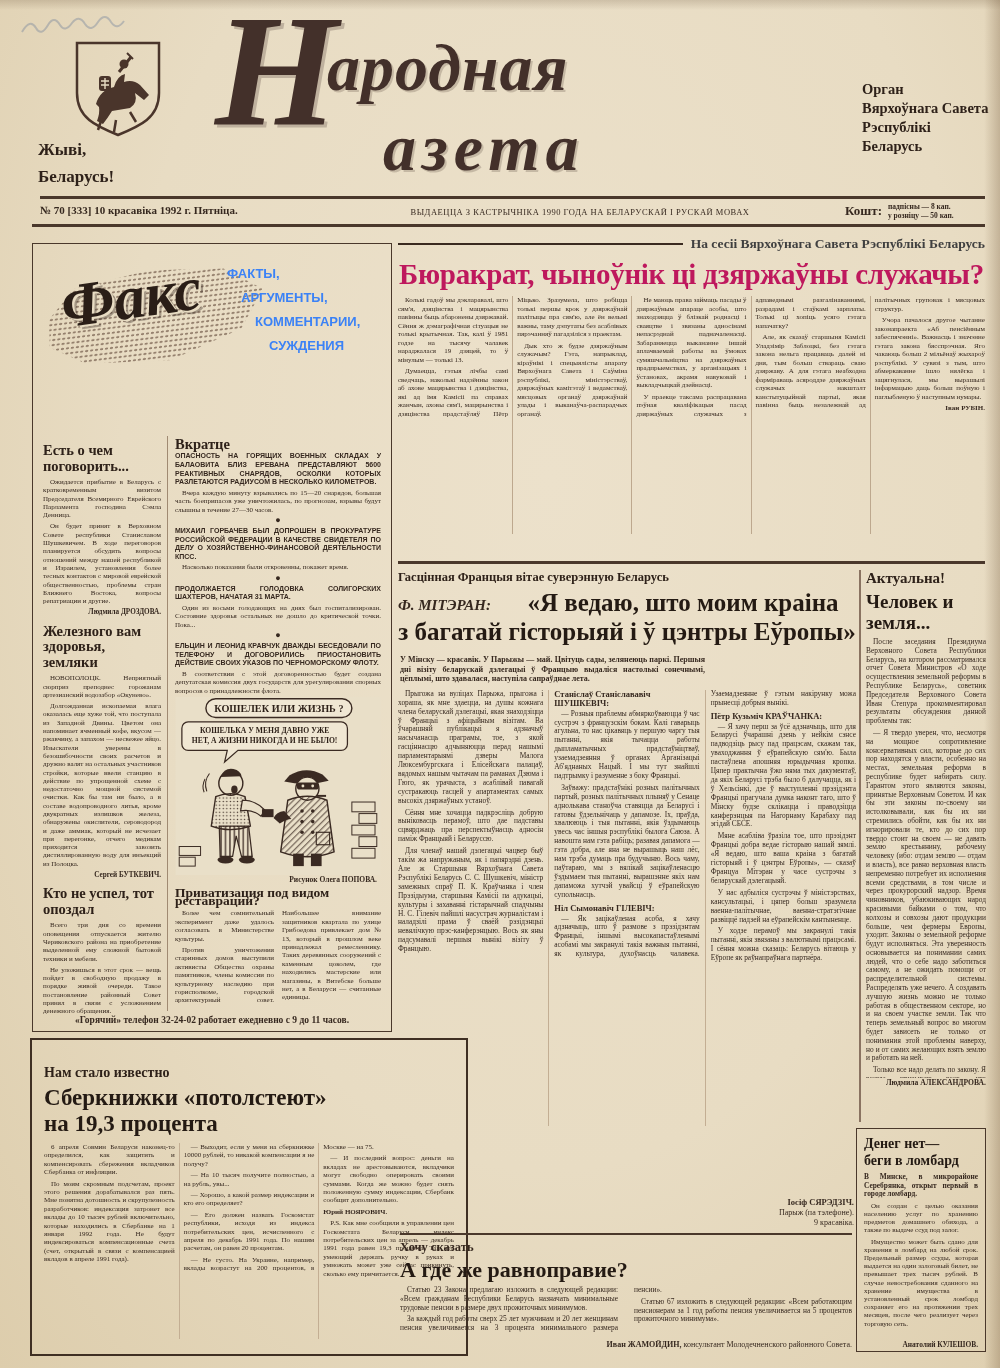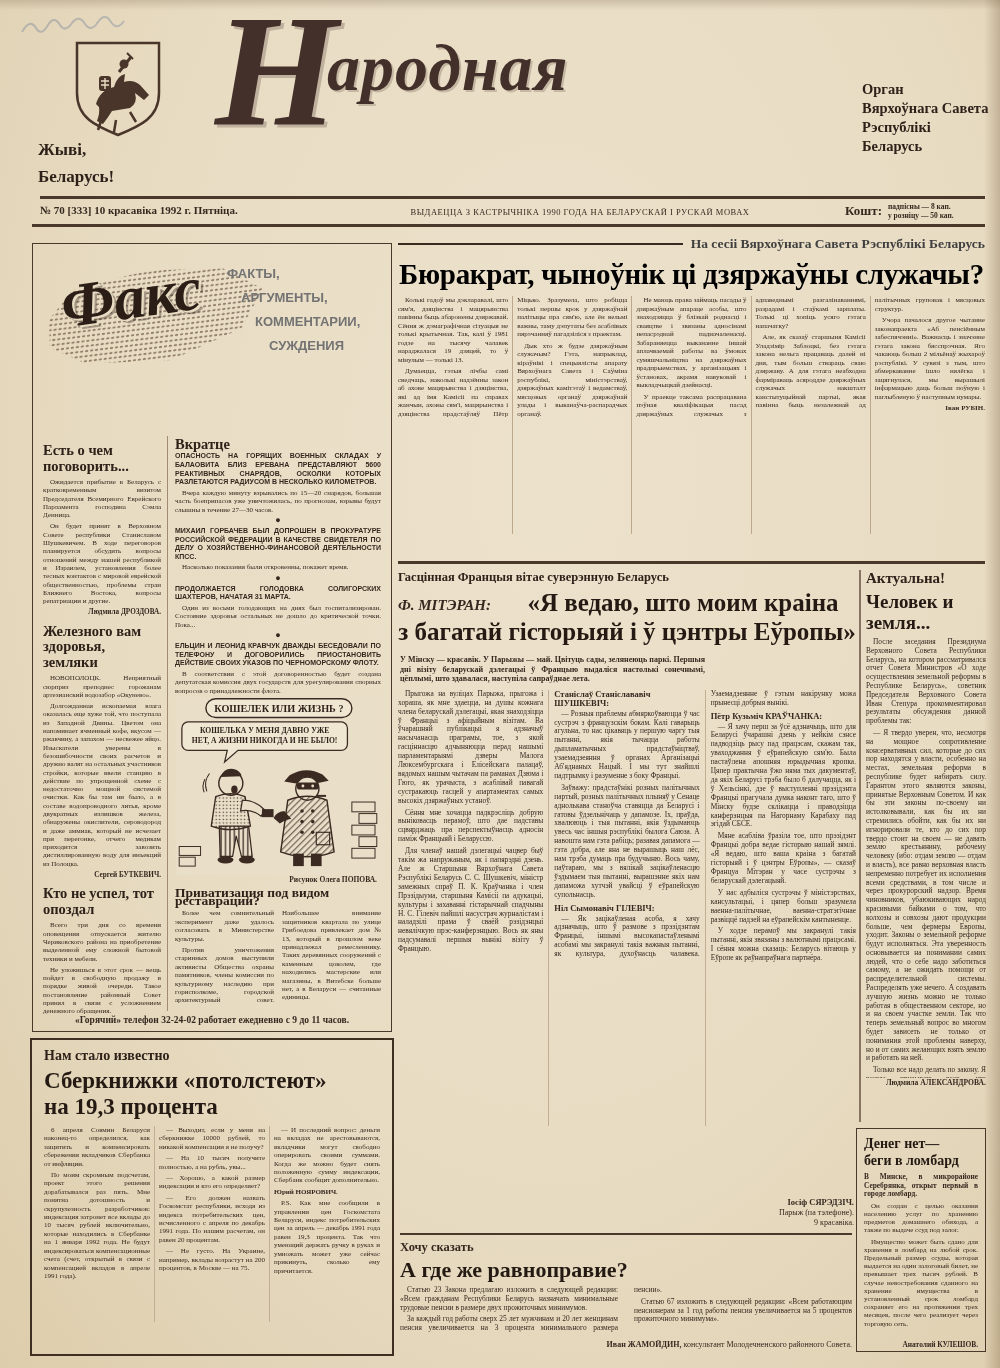--- a/index.html
+++ b/index.html
@@ -38,42 +38,42 @@
   .sign{text-align:right;font-weight:bold;text-indent:0;}
   .byline{font-weight:bold;text-indent:0;}
   
   .faks-box{left:32px;top:243px;width:358px;height:787px;border:1.5px solid #4a382b;}
   .faks-halo{position:absolute;left:14px;top:26px;width:215px;height:92px;
     transform:rotate(-7deg) skewX(-14deg);
     background-image:radial-gradient(#7a6352 1.1px,transparent 1.3px);background-size:5px 5px;
     clip-path:polygon(0 40%,10% 10%,45% 0,80% 8%,100% 35%,92% 75%,60% 100%,20% 92%,2% 70%);opacity:.75;}
   .faks-logo{position:absolute;left:28px;top:18px;font-size:62px;font-style:italic;font-weight:bold;
     transform:rotate(-8deg);color:#2a1e17;text-shadow:2px 2px 0 #e8dcc3,4px 4px 0 rgba(42,30,23,.35);}
-  .faks-tagline{position:absolute;right:14px;top:22px;width:150px;font-size:13px;font-weight:bold;color:#737373;}
+  .faks-tagline{position:absolute;right:14px;top:22px;width:150px;font-size:13px;font-weight:bold;color:#3b82f6;}
   .faks-tagline div{margin-bottom:9px;}
   .fcol-rule{position:absolute;left:134px;top:192px;width:1px;height:575px;background:#a08a72;}
   .fleft{position:absolute;left:10px;top:192px;width:118px;height:578px;overflow:hidden;font-size:7px;line-height:8.3px;}
   .fleft h3{font-size:14.5px;line-height:15.5px;margin:7px 0 4px 0;color:#2e2119;}
   .fleft .sign,.fright .sign{font-size:7.2px;}
   .fright{position:absolute;left:142px;top:192px;width:206px;height:578px;overflow:hidden;font-size:7px;line-height:8.4px;}
   .fright h3{font-size:14.5px;margin:4px 0 4px 0;color:#2e2119;}
   .vk-head{font-family:"Liberation Sans","DejaVu Sans",sans-serif;font-size:7px;line-height:8.6px;
     font-weight:bold;text-align:justify;margin-bottom:2px;}
   .vk-body{margin-bottom:2px;}
   .vk-dot{text-align:center;font-size:9px;line-height:9px;margin:2px 0;}
   .cartoon-credit{text-align:right;font-size:7.5px;font-weight:bold;margin:1px 4px 2px 0;}
   .mini-cols{column-count:2;column-gap:8px;}
   .hotline{position:absolute;left:0;bottom:6px;width:100%;text-align:center;font-size:9.5px;font-weight:bold;}
   
   .session{left:398px;top:236px;width:587px;height:324px;}
   .kicker-row{display:flex;align-items:center;gap:8px;}
   .kicker-row .kline{flex:1;border-top:2px solid #3a2a20;height:0;}
   .kicker-row span{font-size:13.5px;font-weight:bold;white-space:nowrap;color:#404040;}
   .session h1{margin:6px 0 2px 0;font-size:29px;line-height:32px;text-align:center;
-    letter-spacing:-.3px;color:#000000;}
+    letter-spacing:-.3px;color:#be185d;}
   .cols5{margin-top:6px;height:238px;overflow:hidden;column-count:5;column-gap:9px;
     column-rule:1px solid #bda88e;font-size:7px;line-height:8.5px;}
   .hrule{background:#4a382b;height:2.5px;}
   
   .france{left:398px;top:570px;width:458px;height:658px;}
   .france .kicker{font-size:12.5px;font-weight:bold;color:#2e2119;}
   .fr-headrow{display:flex;margin-top:4px;}
   .fr-speaker{width:112px;font-size:15px;font-weight:bold;font-style:italic;padding-top:8px;}
   .fr-h1{flex:1;font-size:25px;line-height:28px;font-weight:bold;text-align:center;color:#241a13;}
   .fr-h2{font-size:25px;line-height:30px;font-weight:bold;text-align:center;color:#241a13;}
@@ -87,21 +87,21 @@
   .aktualna{left:866px;top:570px;width:120px;height:552px;}
   .aktualna .kicker{font-size:15px;font-weight:bold;color:#2e2119;}
   .aktualna h2{margin:4px 0 5px 0;font-size:19px;line-height:21px;color:#241a13;}
   .ak-body{height:440px;overflow:hidden;font-size:7.4px;line-height:8.8px;}
   
   .lombard{left:856px;top:1128px;width:130px;height:224px;border:1.5px solid #4a382b;padding:6px 7px;box-sizing:border-box;}
   .lombard h2{margin:0 0 4px 0;font-size:14px;line-height:17px;color:#241a13;}
   .lombard .lead{font-weight:bold;font-size:7.4px;line-height:8.6px;text-align:justify;margin-bottom:3px;}
   .lombard .lb-body{font-size:7px;line-height:8.2px;height:138px;overflow:hidden;}
   
-  .sber{left:30px;top:1038px;width:364px;height:318px;border:2px solid #3f2f23;padding:8px 12px;box-sizing:border-box;}
+  .sber{left:30px;top:1038px;width:438px;height:318px;border:2px solid #3f2f23;padding:25px 12px;box-sizing:border-box;}
   .sber .kicker{font-size:14px;font-weight:bold;color:#2e2119;}
   .sber h2{margin:4px 0 6px 0;font-size:23px;line-height:26px;color:#241a13;}
   .sber .cols3s{height:196px;overflow:hidden;column-count:3;column-gap:9px;column-rule:1px solid #c3ae93;
     font-size:7px;line-height:8.4px;}
   
   .pension{left:400px;top:1240px;width:452px;height:124px;}
   .pension .kicker{font-size:12.5px;font-weight:bold;}
   .pension h2{margin:3px 0 4px 0;font-size:22px;line-height:24px;color:#241a13;}
   .pension .cols2{height:52px;overflow:hidden;column-count:2;column-gap:16px;font-size:7.4px;line-height:8.8px;}
   .pension .p-sign{text-align:right;font-size:8px;line-height:9.5px;margin-top:2px;}
@@ -129,20 +129,21 @@
 </div>
 
 <div class="abs slogan" style="left:38px;top:136px;">
   <div>Жыві,</div>
   <div>Беларусь!</div>
 </div>
 
 <div class="abs logo-block">
   <div class="logo-initial">Н</div>
   <div class="logo-w1">ародная</div>
+  <div class="logo-w2">азета</div>
 </div>
 
 <div class="abs organ">
   <div>Орган</div>
   <div>Вярхоўнага Савета</div>
   <div>Рэспублікі</div>
   <div>Беларусь</div>
 </div>
 
 <div class="abs rule" style="left:40px;top:196px;width:945px;height:3px;"></div>

